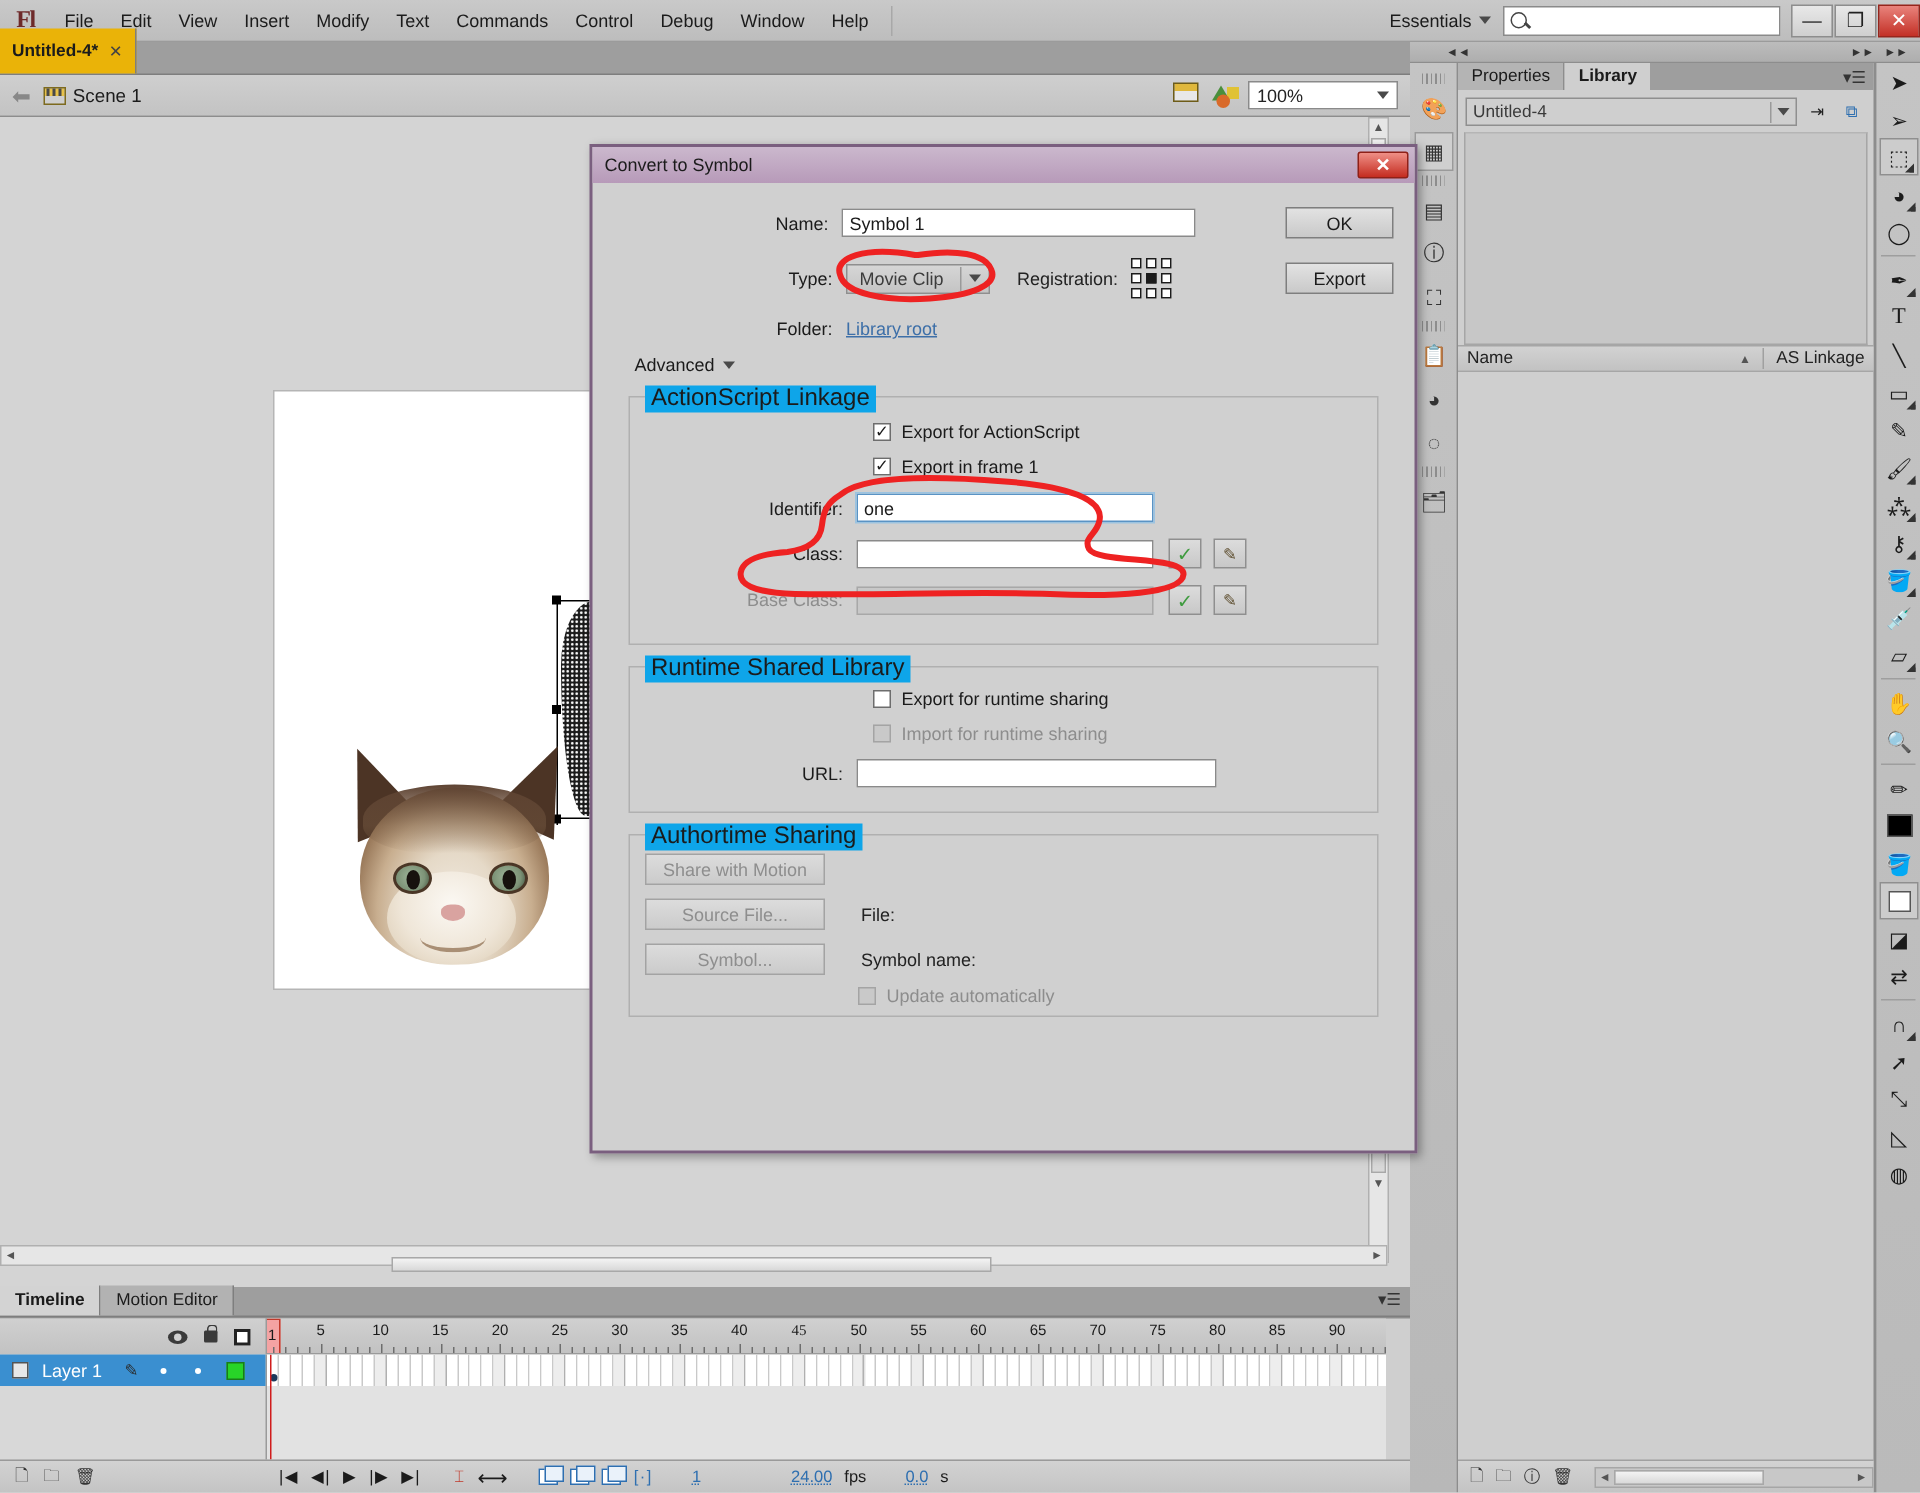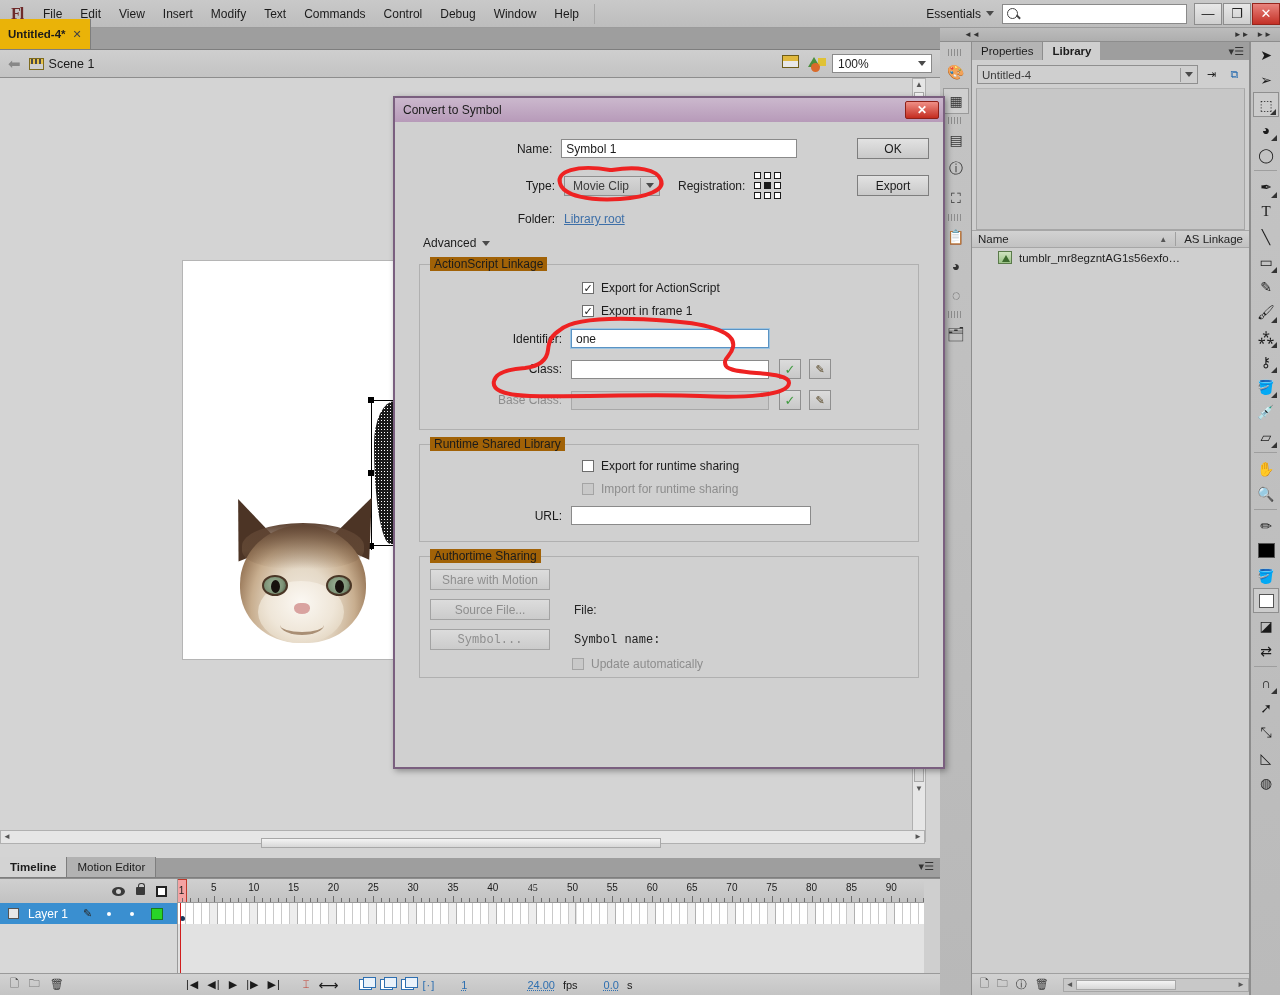--- a/index.html
+++ b/index.html
@@ -424,22 +424,22 @@
     width: 12px; height: 12px; background: #fff; border: 1px solid #6d6d6d;
     display: flex; align-items: center; justify-content: center;
     font-size: 11px; line-height: 1; color: #1b1b1b; flex: 0 0 auto;
   }
   .cbx.dim { background: #c9c9c9; border-color: #a4a4a4; }
   .group {
     border: 1px solid #b0b0b0; margin: 0 10px 14px 10px; padding: 12px 10px 12px 10px;
     position: relative;
   }
   .group-title {
-    position: absolute; top: -8px; left: 10px; background: #a16207;
-    padding: 0 4px; font-size: 12px; color: #1b1b1b;
+    position: absolute; top: -8px; left: 10px; background: #0ea5e9;
+    padding: 0 4px; font-size: 16px; color: #1b1b1b;
   }
   .sq-btn {
     width: 22px; height: 20px; background: linear-gradient(#dcdcdc, #c8c8c8);
     border: 1px solid #8f8f8f; display: flex; align-items: center; justify-content: center;
     font-size: 12px;
   }
   .check-green { color: #3f9b3f; font-size: 13px; }
   .pencil-ico { font-size: 11px; color: #5a4a2a; }
 
   
@@ -871,24 +871,20 @@
     <div class="lib-preview"></div>
 
 
     <div class="lib-colhdr">
       <span>Name</span>
       <span class="lib-sortarrow">▲</span>
       <span class="lib-colsep"></span>
       <span>AS Linkage</span>
     </div>
 
-    <div class="lib-row">
-      <span class="lib-item-ico"></span>
-      <span>tumblr_mr8egzntAG1s56exfo…</span>
-    </div>
 
     <div class="lib-footer">
       <span class="lib-foot-ico">🗋</span>
       <span class="lib-foot-ico">🗀</span>
       <span class="lib-foot-ico">ⓘ</span>
       <span class="lib-foot-ico">🗑</span>
       <div class="lib-foot-scroll">
         <span style="font-size:8px;padding:0 2px;color:#555;">◄</span>
         <span class="sb-thumb" style="height:10px; width:100px;"></span>
         <span style="font-size:8px;margin-left:auto;padding:0 3px;color:#555;">►</span>
@@ -1054,21 +1050,21 @@
       <div class="group" style="height:122px;">
         <span class="group-title">Authortime Sharing</span>
 
         <div style="display:flex; align-items:center; margin-bottom:9px;">
           <div class="btn wide dim">Share with Motion</div>
         </div>
         <div style="display:flex; align-items:center; margin-bottom:9px;">
           <div class="btn wide dim">Source File...</div>
           <span style="margin-left:24px; font-size:12px;">File:</span>
         </div>
-        <div style="display:flex; align-items:center; margin-bottom:7px;font-family:Liberation Mono, monospace;">
+        <div style="display:flex; align-items:center; margin-bottom:7px;">
           <div class="btn wide dim">Symbol...</div>
           <span style="margin-left:24px; font-size:12px;">Symbol name:</span>
         </div>
         <div class="cbx-row dim" style="margin-left:142px;">
           <span class="cbx dim"></span>
           <span>Update automatically</span>
         </div>
       </div>
 
     </div>

